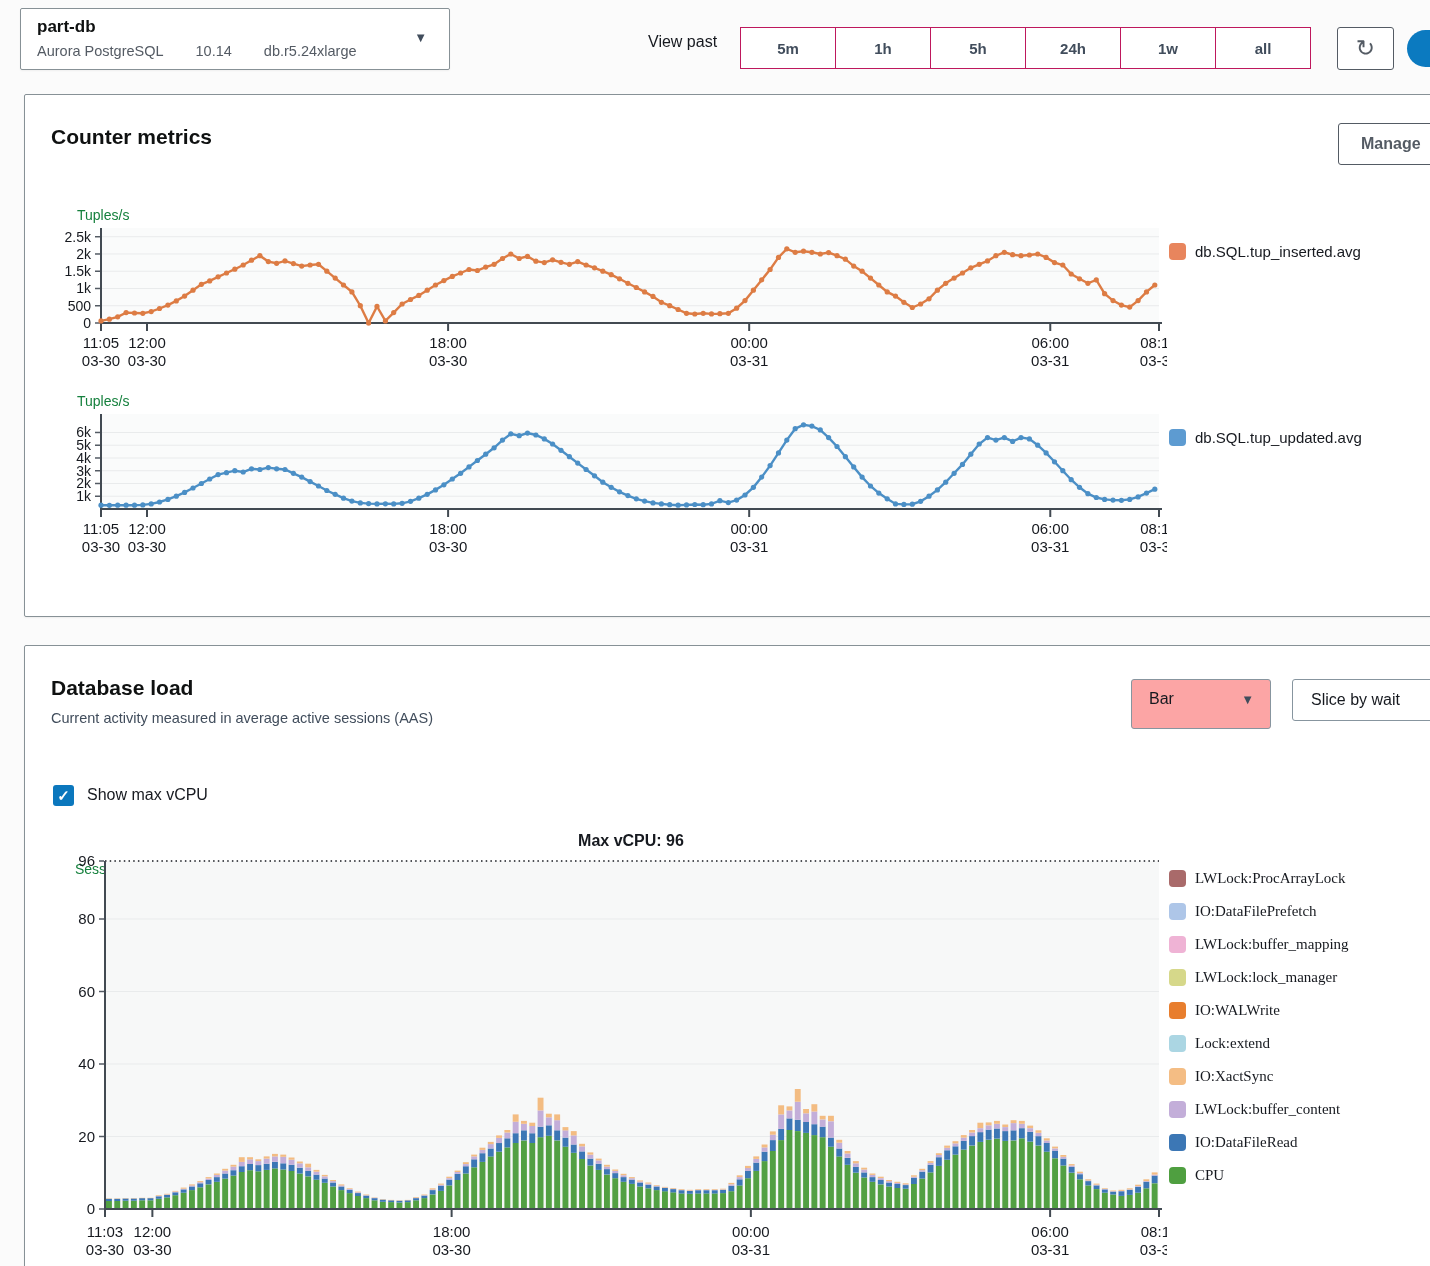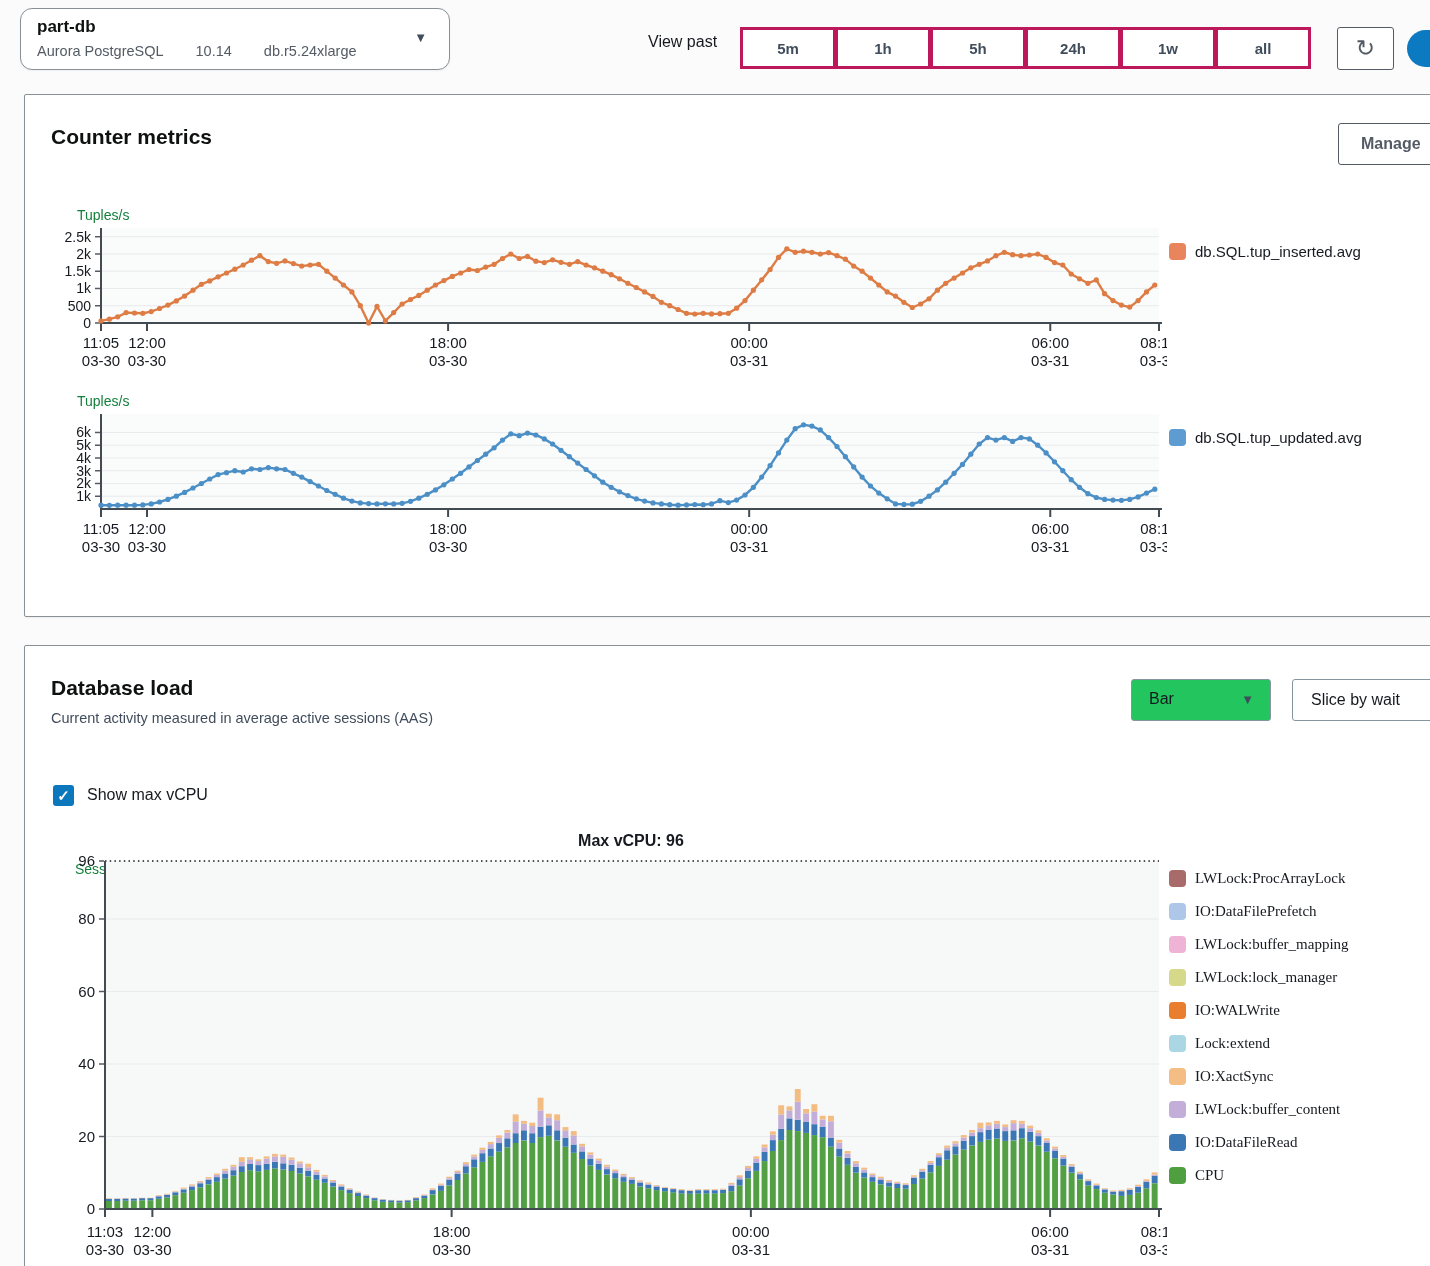--- a/index.html
+++ b/index.html
@@ -3,47 +3,47 @@
 <meta charset="utf-8">
 <style>
   * { margin:0; padding:0; box-sizing:border-box; }
   html,body { width:1430px; height:1266px; overflow:hidden; background:#fbfbfb;
     font-family:"Liberation Sans", sans-serif; color:#16191f; position:relative; }
   .abs { position:absolute; }
   .panel { position:absolute; background:#ffffff; border:1px solid #879196;
     border-radius:2px; box-shadow:0 1px 2px rgba(0,0,0,0.06); }
   
   .db-card { left:20px; top:8px; width:430px; height:62px; background:#fff;
-    border:1px solid #879196; border-radius:12px; box-shadow:0 1px 2px rgba(0,0,0,0.05); }
+    border:1px solid #879196; border-radius:2px; box-shadow:0 1px 2px rgba(0,0,0,0.05); }
   .db-title { position:absolute; left:16px; top:8px; font-size:17px; font-weight:bold; color:#0f1111; }
   .db-sub { position:absolute; left:16px; top:34px; font-size:14.5px; color:#545b64; }
   .db-sub span { margin-right:32px; }
   .db-caret { position:absolute; right:22px; top:21px; font-size:13px; color:#414d5c; }
   .view-past { left:648px; top:33px; font-size:16px; color:#16191f; }
   .range-group { left:740px; top:27px; display:flex; }
-  .range-btn { width:96px; height:42px; background:#fff; border:3px solid #be185d;
+  .range-btn { width:96px; height:42px; background:#fff; border:1px solid #be185d;
     margin-left:-1px; font-size:15px; font-weight:bold; color:#414d5c;
     display:flex; align-items:center; justify-content:center; cursor:pointer;
     font-family:"Liberation Sans", sans-serif; }
   .range-btn:first-child { margin-left:0; }
   .refresh-btn { left:1337px; top:27px; width:57px; height:43px; background:#fff;
     border:1.5px solid #545b64; border-radius:3px; font-size:23px; color:#545b64;
     display:flex; align-items:center; justify-content:center; cursor:pointer; }
   .toggle { left:1407px; top:30px; width:60px; height:37px; border-radius:19px; background:#0b7ac0; }
   
   .panel-counter { left:24px; top:94px; width:1428px; height:523px; }
   .panel-load { left:24px; top:645px; width:1428px; height:645px; }
   .panel-title { position:absolute; left:26px; top:30px; font-size:21px; font-weight:bold; color:#0f1111; }
   .panel-sub { position:absolute; left:26px; top:64px; font-size:14.5px; color:#414d5c; }
   .manage-btn { position:absolute; left:1313px; top:28px; width:140px; height:42px;
     background:#fff; border:1.5px solid #545b64; border-radius:3px; font-size:16px;
     font-weight:bold; color:#545b64; text-align:left; padding-left:22px; cursor:pointer;
     font-family:"Liberation Sans", sans-serif; }
-  .bar-select { position:absolute; left:1106px; top:33px; width:140px; height:42px;
-    background:#22c55e; border:1px solid #87959f; border-radius:3px; cursor:pointer; }
+  .bar-select { position:absolute; left:1106px; top:33px; width:140px; height:50px;
+    background:#fca5a5; border:1px solid #87959f; border-radius:3px; cursor:pointer; }
   .bar-select .lbl { position:absolute; left:17px; top:10px; font-size:16px; color:#16191f; }
   .bar-select .caret { position:absolute; right:16px; top:12px; font-size:13px; color:#414d5c; }
   .slice-btn { position:absolute; left:1267px; top:33px; width:168px; height:42px;
     background:#fff; border:1px solid #87959f; border-radius:3px; font-size:16px;
     color:#16191f; text-align:left; padding-left:18px; cursor:pointer;
     font-family:"Liberation Sans", sans-serif; }
   .chart-ylabel { position:absolute; font-size:14px; color:#15803d; }
   .legend-box { position:absolute; }
   .legend-item { display:flex; align-items:center; margin-bottom:16px; height:17px; }
   .swatch { width:17px; height:17px; border-radius:4px; margin-right:9px; flex:none; }

